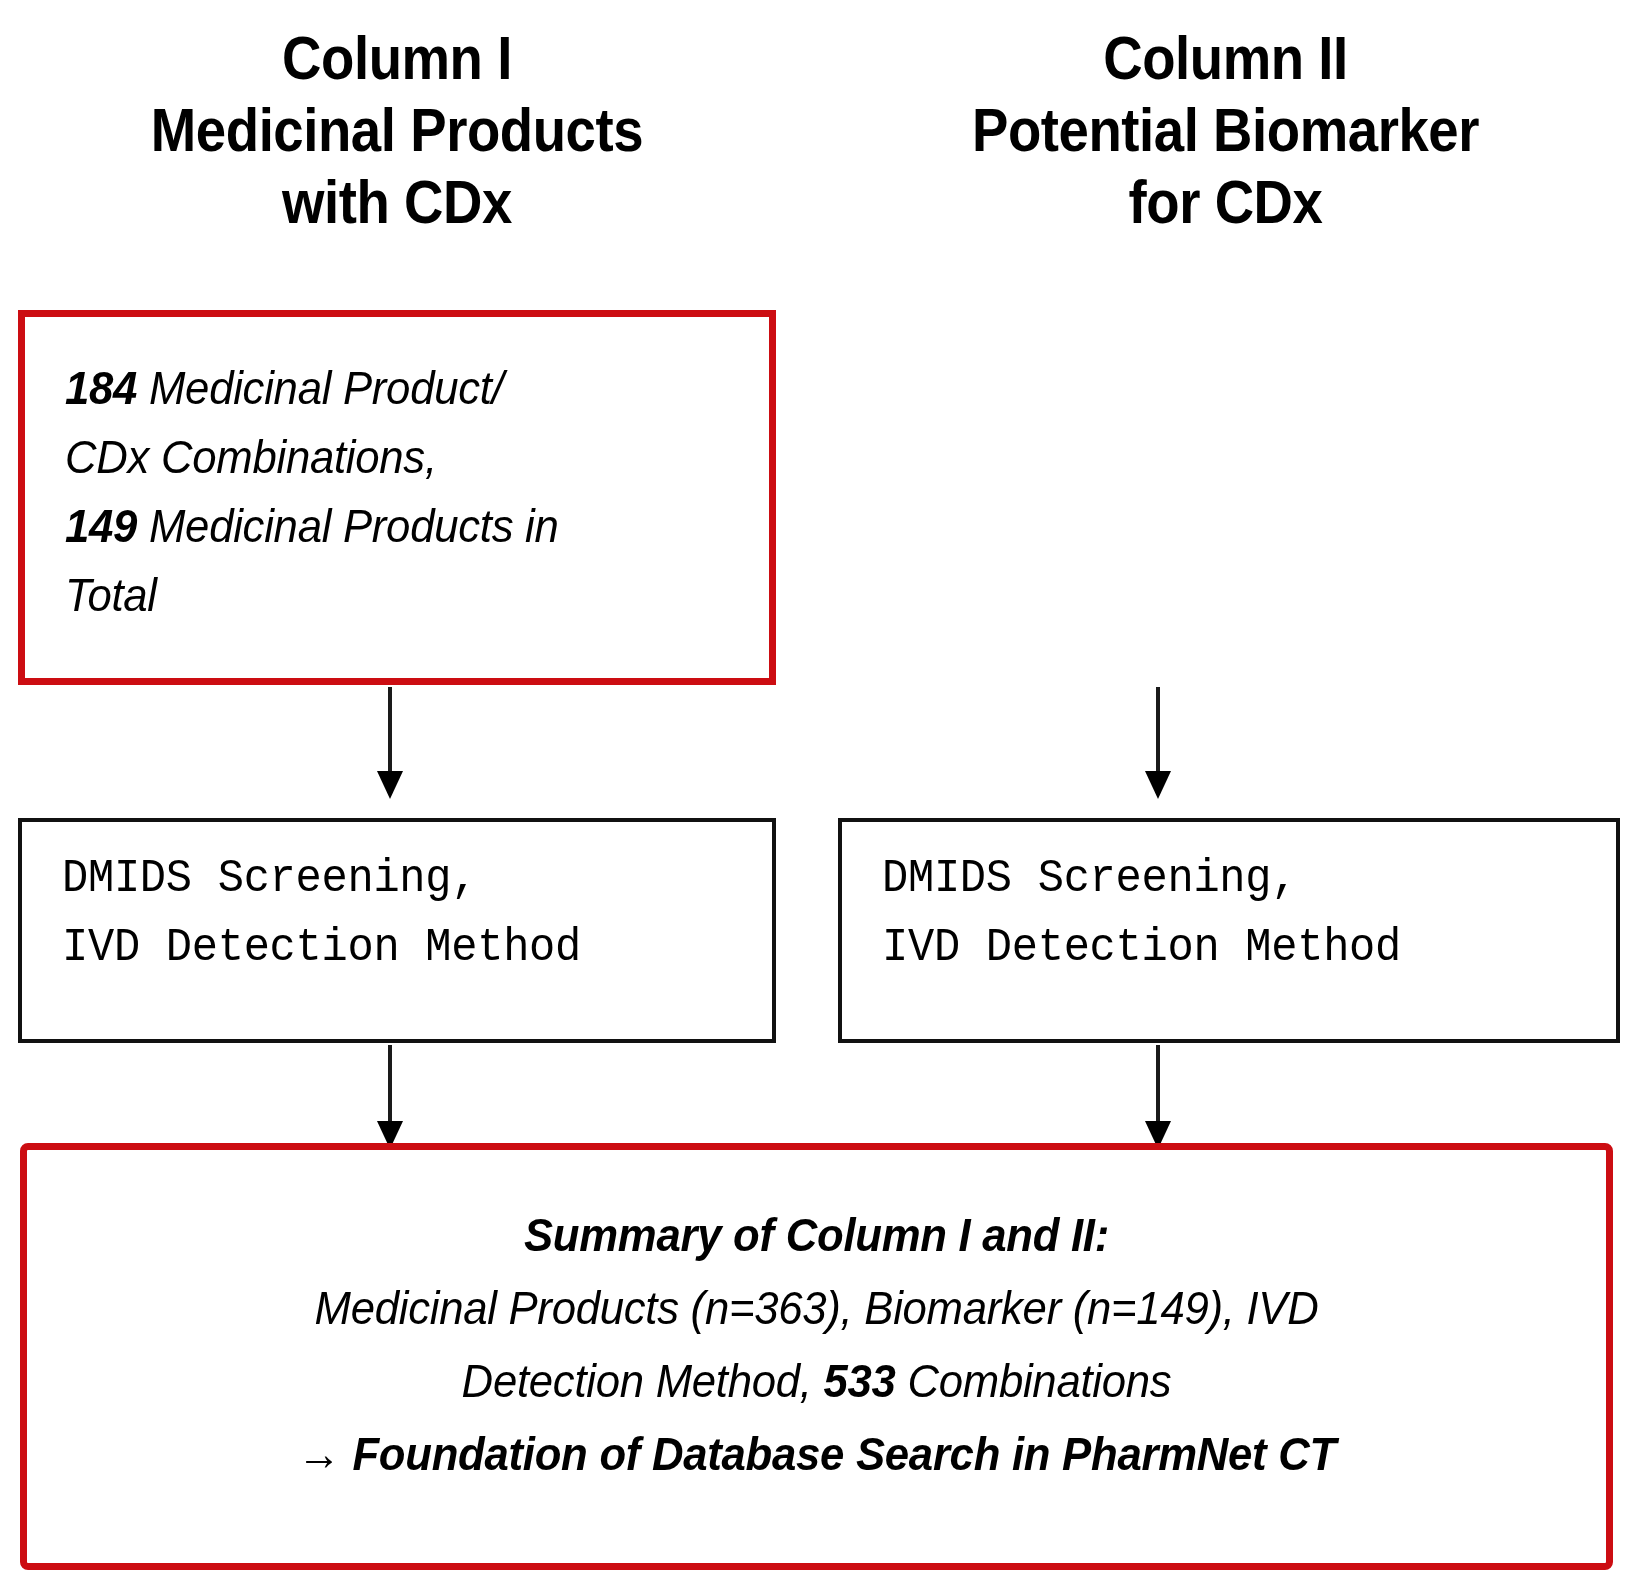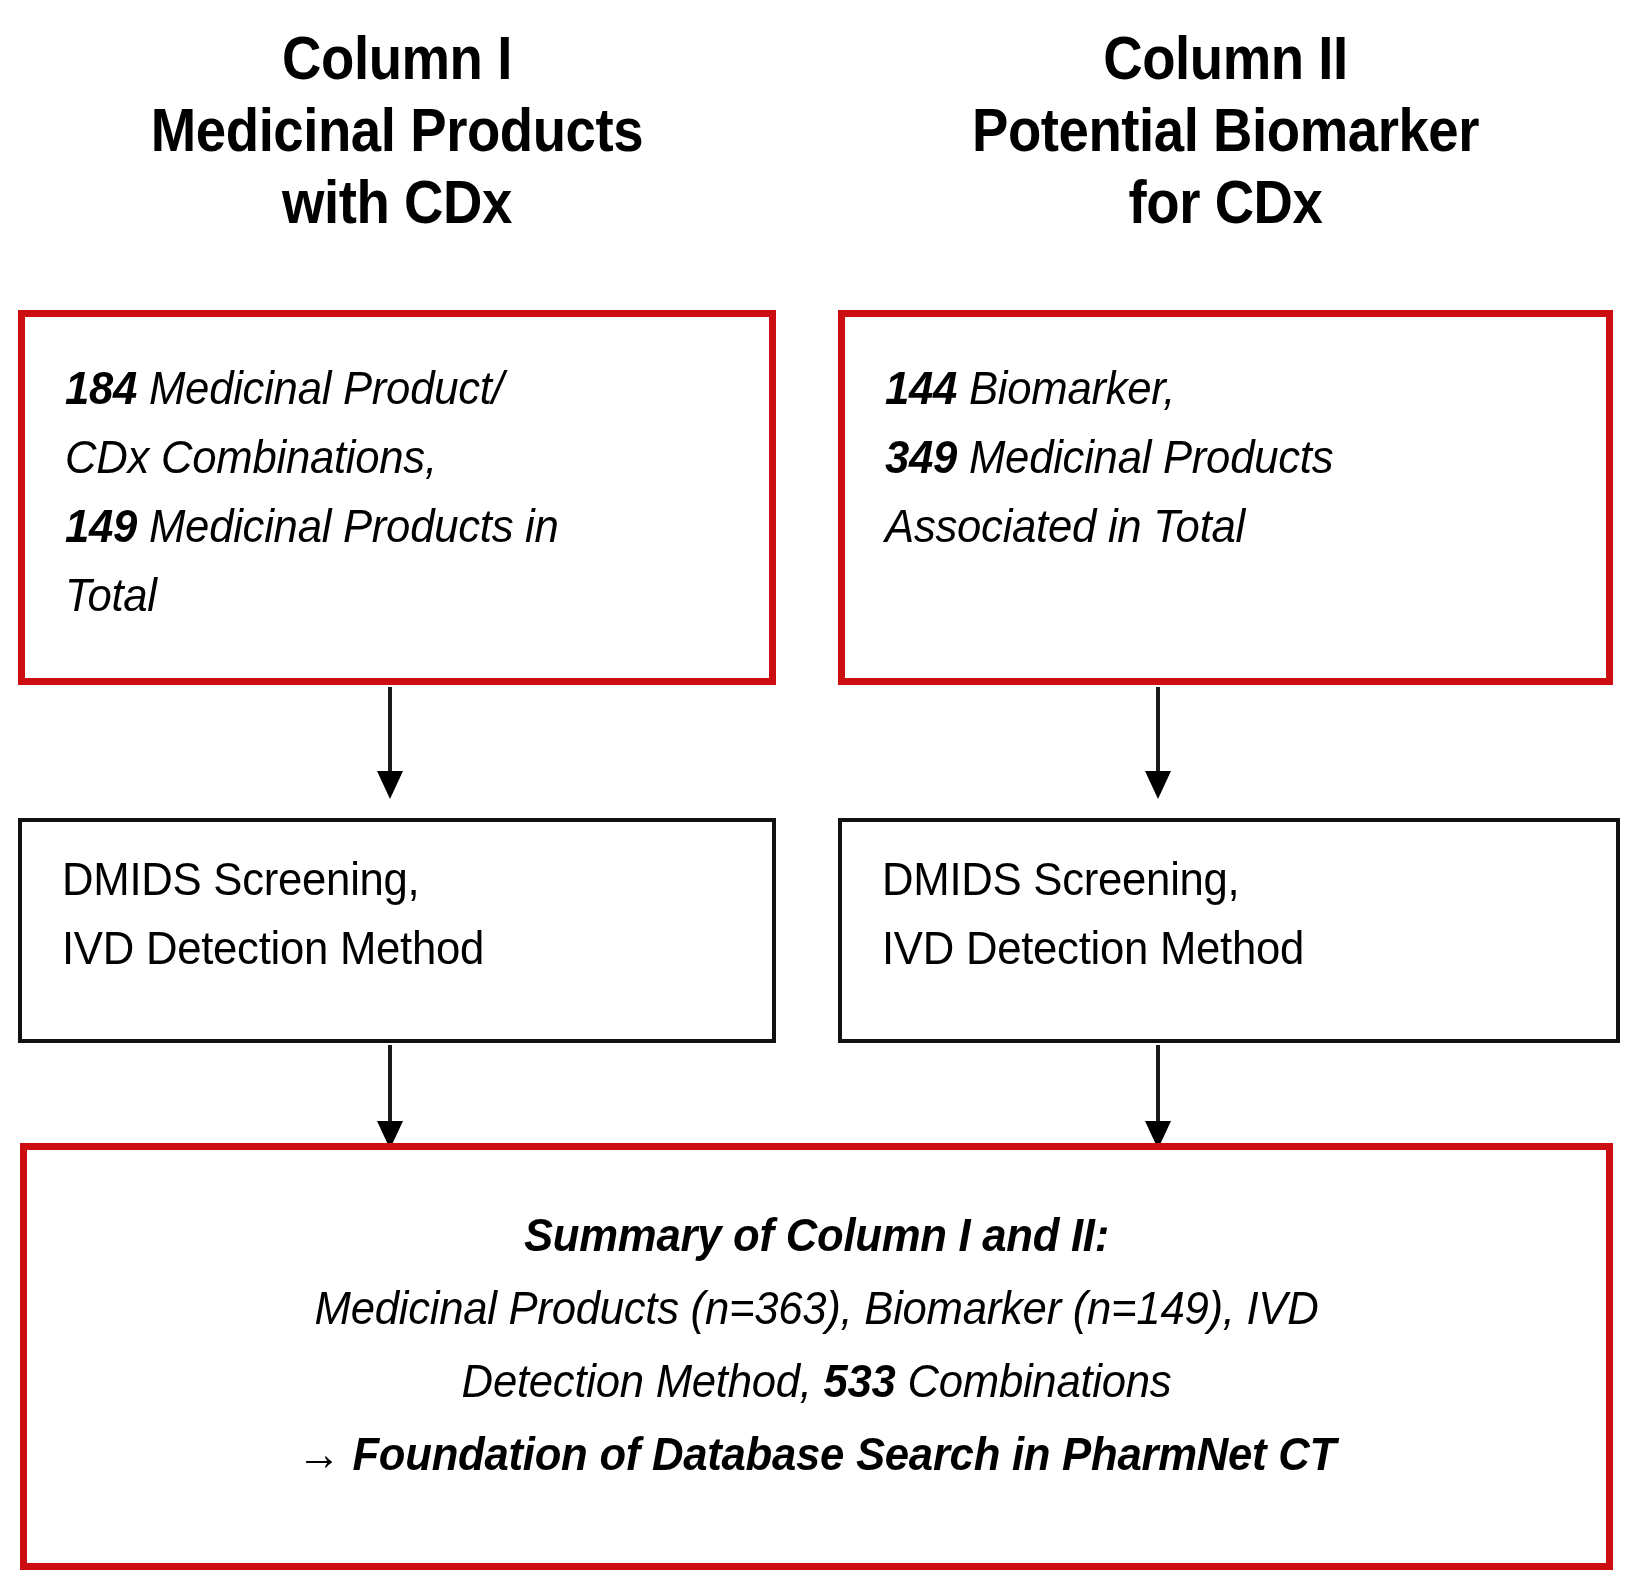--- a/index.html
+++ b/index.html
@@ -37,37 +37,37 @@
   #header-col1 { left: 18px; top: 22px; width: 758px; }
   #header-col2 { left: 838px; top: 22px; width: 775px; }
 
   
   .box {
     position: absolute;
     box-sizing: border-box;
     background: #ffffff;
   }
   .box-red   { border: 7px solid #CC0D12; font-style: italic; }
-  .box-black { border: 4px solid #111111; }
+  .box-black { border: 4px solid #111111; font-family: Liberation Mono, monospace; }
 
   .box-text {
     position: absolute;
     font-size: 47px;
     line-height: 69px;
     letter-spacing: -0.3px;
     transform: scaleX(0.93);
     transform-origin: left top;
     white-space: pre-line;
   }
 
   #box-products  { left: 18px;  top: 310px; width: 758px;  height: 375px; }
   #box-biomarker { left: 838px; top: 310px; width: 775px;  height: 375px; }
   #box-screen1   { left: 18px;  top: 818px; width: 758px;  height: 225px; }
   #box-screen2   { left: 838px; top: 818px; width: 782px;  height: 225px; }
-  #box-summary   { left: 20px;  top: 1143px; width: 1593px; height: 427px; }
+  #box-summary   { left: 20px;  top: 1143px; width: 1593px; height: 427px; border-radius: 8px; }
 
   .txt-products  { left: 40px; top: 36px; }
   .txt-biomarker { left: 40px; top: 36px; }
   .txt-screen    { left: 40px; top: 22px; }
 
   
   .summary-text {
     position: absolute;
     left: 0;
     top: 48px;
@@ -127,25 +127,20 @@
 Potential Biomarker
 for CDx</div>
 
   <div class="box box-red" id="box-products">
     <div class="box-text txt-products"><span style="font-weight:bold">184</span><span> Medicinal Product/</span>
 <span>CDx Combinations,</span>
 <span style="font-weight:bold">149</span><span> Medicinal Products in</span>
 <span>Total</span></div>
   </div>
 
-  <div class="box box-red" id="box-biomarker">
-    <div class="box-text txt-biomarker"><span style="font-weight:bold">144</span><span> Biomarker,</span>
-<span style="font-weight:bold">349</span><span> Medicinal Products</span>
-<span>Associated in Total</span></div>
-  </div>
 
   <div class="connector" id="arrow-1">
     <div class="shaft"></div>
     <div class="head"></div>
   </div>
 
   <div class="connector" id="arrow-2">
     <div class="shaft"></div>
     <div class="head"></div>
   </div>

